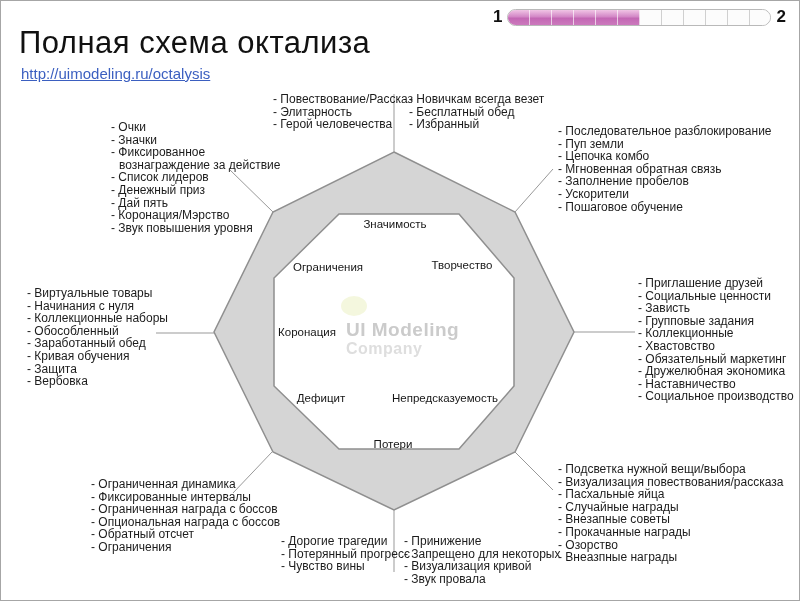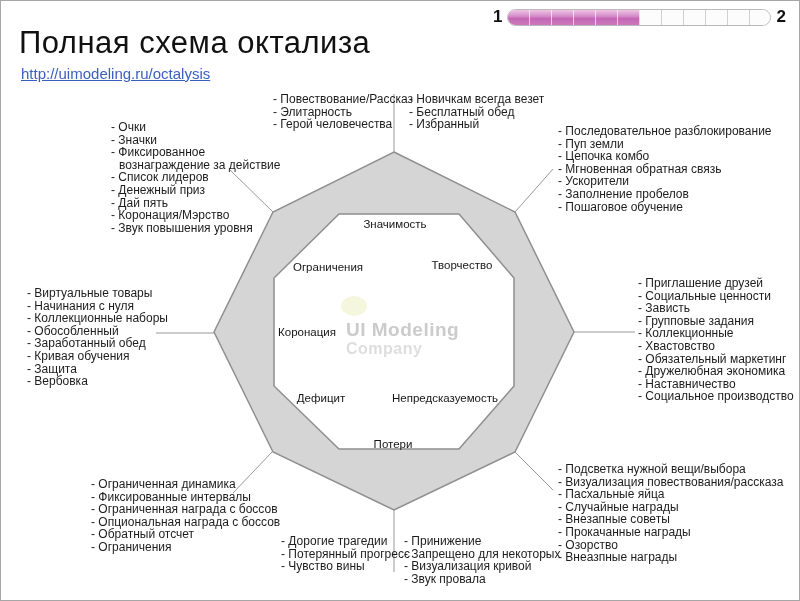--- a/index.html
+++ b/index.html
@@ -126,22 +126,22 @@
   <div class="tlist" style="left:408px;top:92px">
       <div class="li">Новичкам всегда везет</div>
       <div class="li">Бесплатный обед</div>
       <div class="li">Избранный</div>
     </div>
   <div class="tlist" style="left:557px;top:124px">
       <div class="li">Последовательное разблокирование</div>
       <div class="li">Пуп земли</div>
       <div class="li">Цепочка комбо</div>
       <div class="li">Мгновенная обратная связь</div>
+      <div class="li">Заполнение пробелов</div>
       <div class="li">Ускорители</div>
-      <div class="li">Заполнение пробелов</div>
       <div class="li">Пошаговое обучение</div>
     </div>
   <div class="tlist" style="left:26px;top:286px">
       <div class="li">Виртуальные товары</div>
       <div class="li">Начинания с нуля</div>
       <div class="li">Коллекционные наборы</div>
       <div class="li">Обособленный</div>
       <div class="li">Заработанный обед</div>
       <div class="li">Кривая обучения</div>
       <div class="li">Защита</div>

